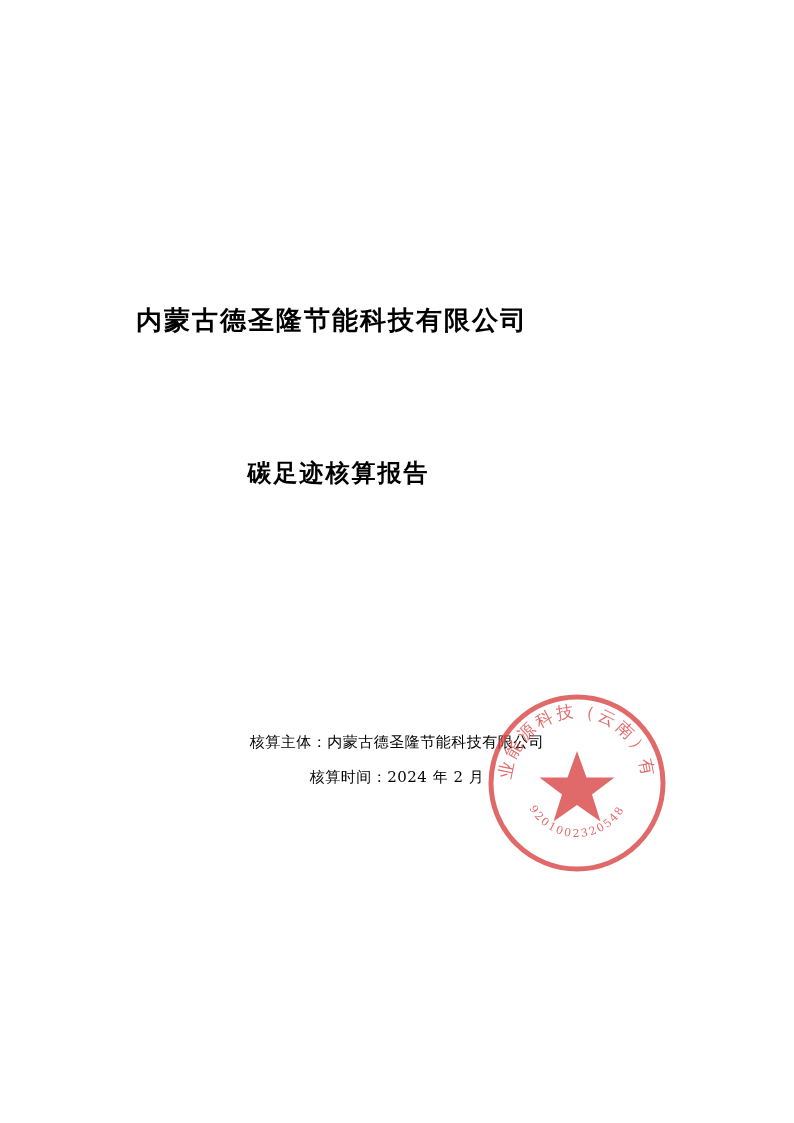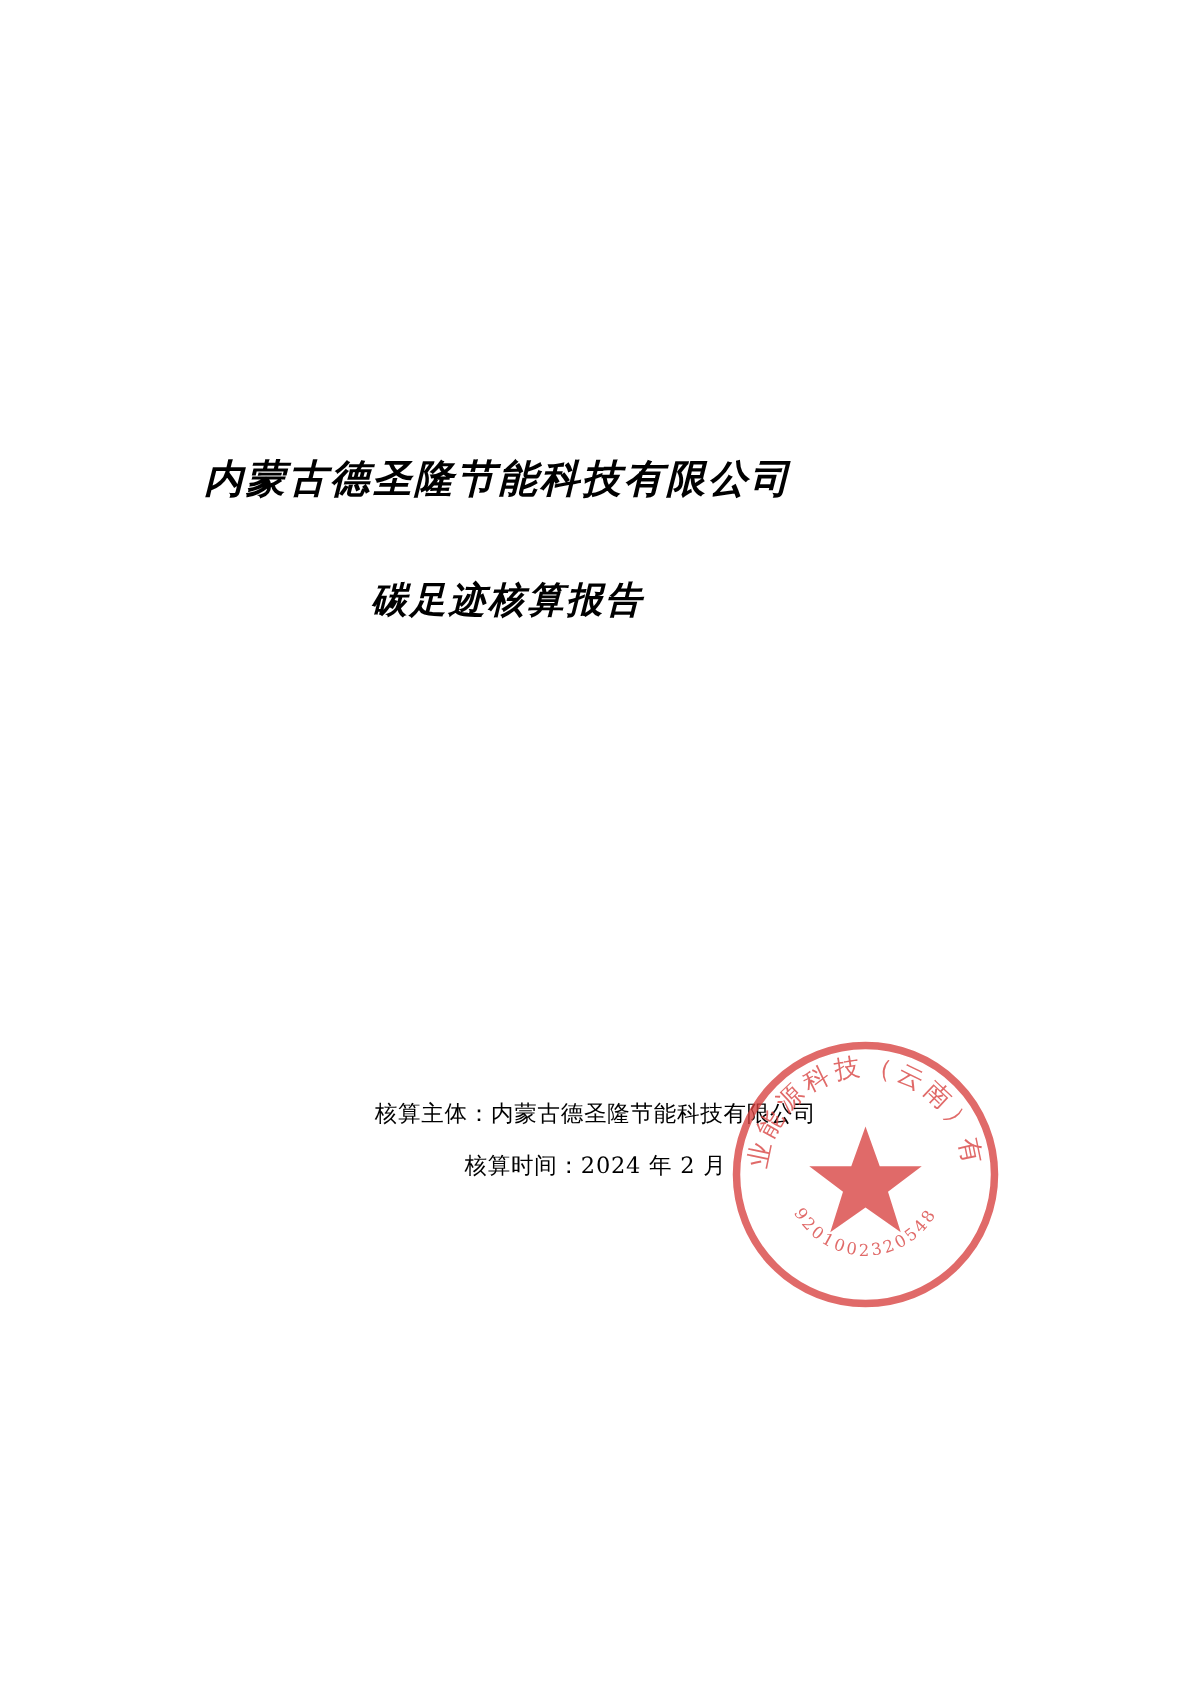--- a/index.html
+++ b/index.html
@@ -20,32 +20,31 @@
     margin: 0 auto;
   }
 
   
   .title-block {
     position: absolute;
     top: 300px;
     left: 0;
     width: 664px;
     text-align: center;
-    font-style: italic;
   }
   .doc-title {
     font-family: "DejaVu Serif", "Liberation Serif", serif;
     font-size: 26px;
     font-weight: bold;
     letter-spacing: 2px;
     line-height: 1.6;
     color: #000;
   }
   .doc-subtitle {
-    margin-top: 39px;
+    margin-top: 112px;
     font-family: "DejaVu Serif", "Liberation Serif", serif;
     font-size: 24px;
     font-weight: bold;
     letter-spacing: 2px;
     line-height: 1.6;
     color: #000;
     padding-left: 13px;
   }
 
   

